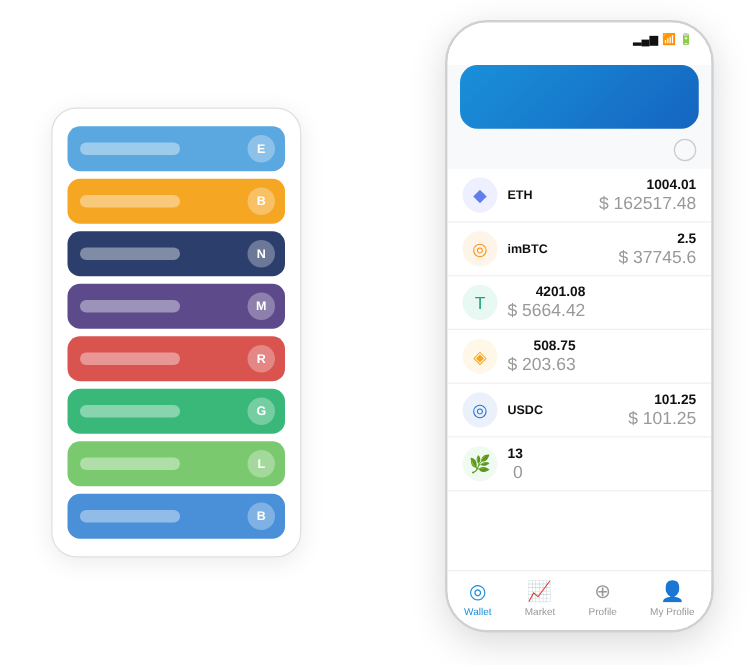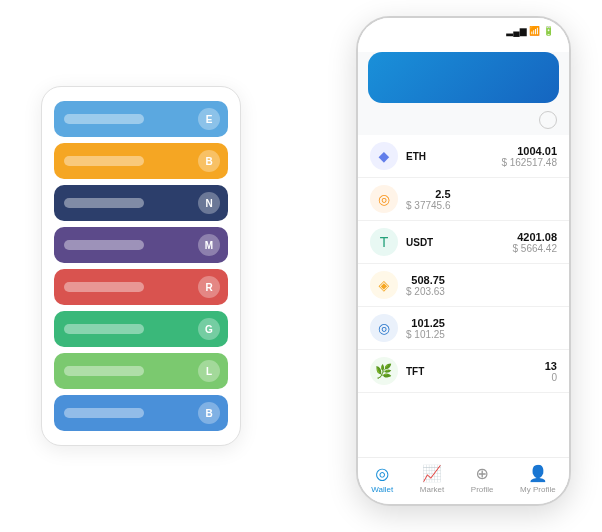--- a/index.html
+++ b/index.html
@@ -269,21 +269,21 @@
       text-align: right;
     }
 
     .asset-amount {
       font-size: 11px;
       font-weight: 600;
       color: #111;
     }
 
     .asset-value {
-      font-size: 10px;
+      font-size: 14px;
       color: #999;
       text-align: right;
     }
 
     
     .bottom-nav {
       display: flex;
       justify-content: space-around;
       align-items: center;
       padding: 6px 0 10px;
@@ -403,50 +403,50 @@
       <div class="asset-item">
             <div class="asset-icon" style="background: rgb(238, 240, 255); color: rgb(98, 126, 234);">◆</div>
             <div class="asset-name">ETH</div>
             <div class="asset-amounts">
               <div class="asset-amount">1004.01</div>
               <div class="asset-value">$ 162517.48</div>
             </div>
           </div>
           <div class="asset-item">
             <div class="asset-icon" style="background: rgb(255, 244, 232); color: rgb(247, 147, 26);">◎</div>
+            <div class="asset-name">imBTC</div>
             <div class="asset-amounts">
               <div class="asset-amount">2.5</div>
               <div class="asset-value">$ 37745.6</div>
             </div>
           </div>
           <div class="asset-item">
             <div class="asset-icon" style="background: rgb(232, 248, 243); color: rgb(38, 161, 123);">T</div>
-            <div class="asset-name">USDT</div>
             <div class="asset-amounts">
               <div class="asset-amount">4201.08</div>
               <div class="asset-value">$ 5664.42</div>
             </div>
           </div>
           <div class="asset-item">
             <div class="asset-icon" style="background: rgb(255, 248, 232); color: rgb(245, 166, 35);">◈</div>
             <div class="asset-amounts">
               <div class="asset-amount">508.75</div>
               <div class="asset-value">$ 203.63</div>
             </div>
           </div>
           <div class="asset-item">
             <div class="asset-icon" style="background: rgb(234, 241, 251); color: rgb(39, 117, 202);">◎</div>
+            <div class="asset-name">USDC</div>
             <div class="asset-amounts">
               <div class="asset-amount">101.25</div>
               <div class="asset-value">$ 101.25</div>
             </div>
           </div>
           <div class="asset-item">
             <div class="asset-icon" style="background: rgb(240, 250, 240); color: rgb(76, 175, 80);">🌿</div>
-            <div class="asset-name">TFT</div>
             <div class="asset-amounts">
               <div class="asset-amount">13</div>
               <div class="asset-value">0</div>
             </div>
           </div>
         </div>
 
       <div class="bottom-nav">
 
       <div class="nav-item">

